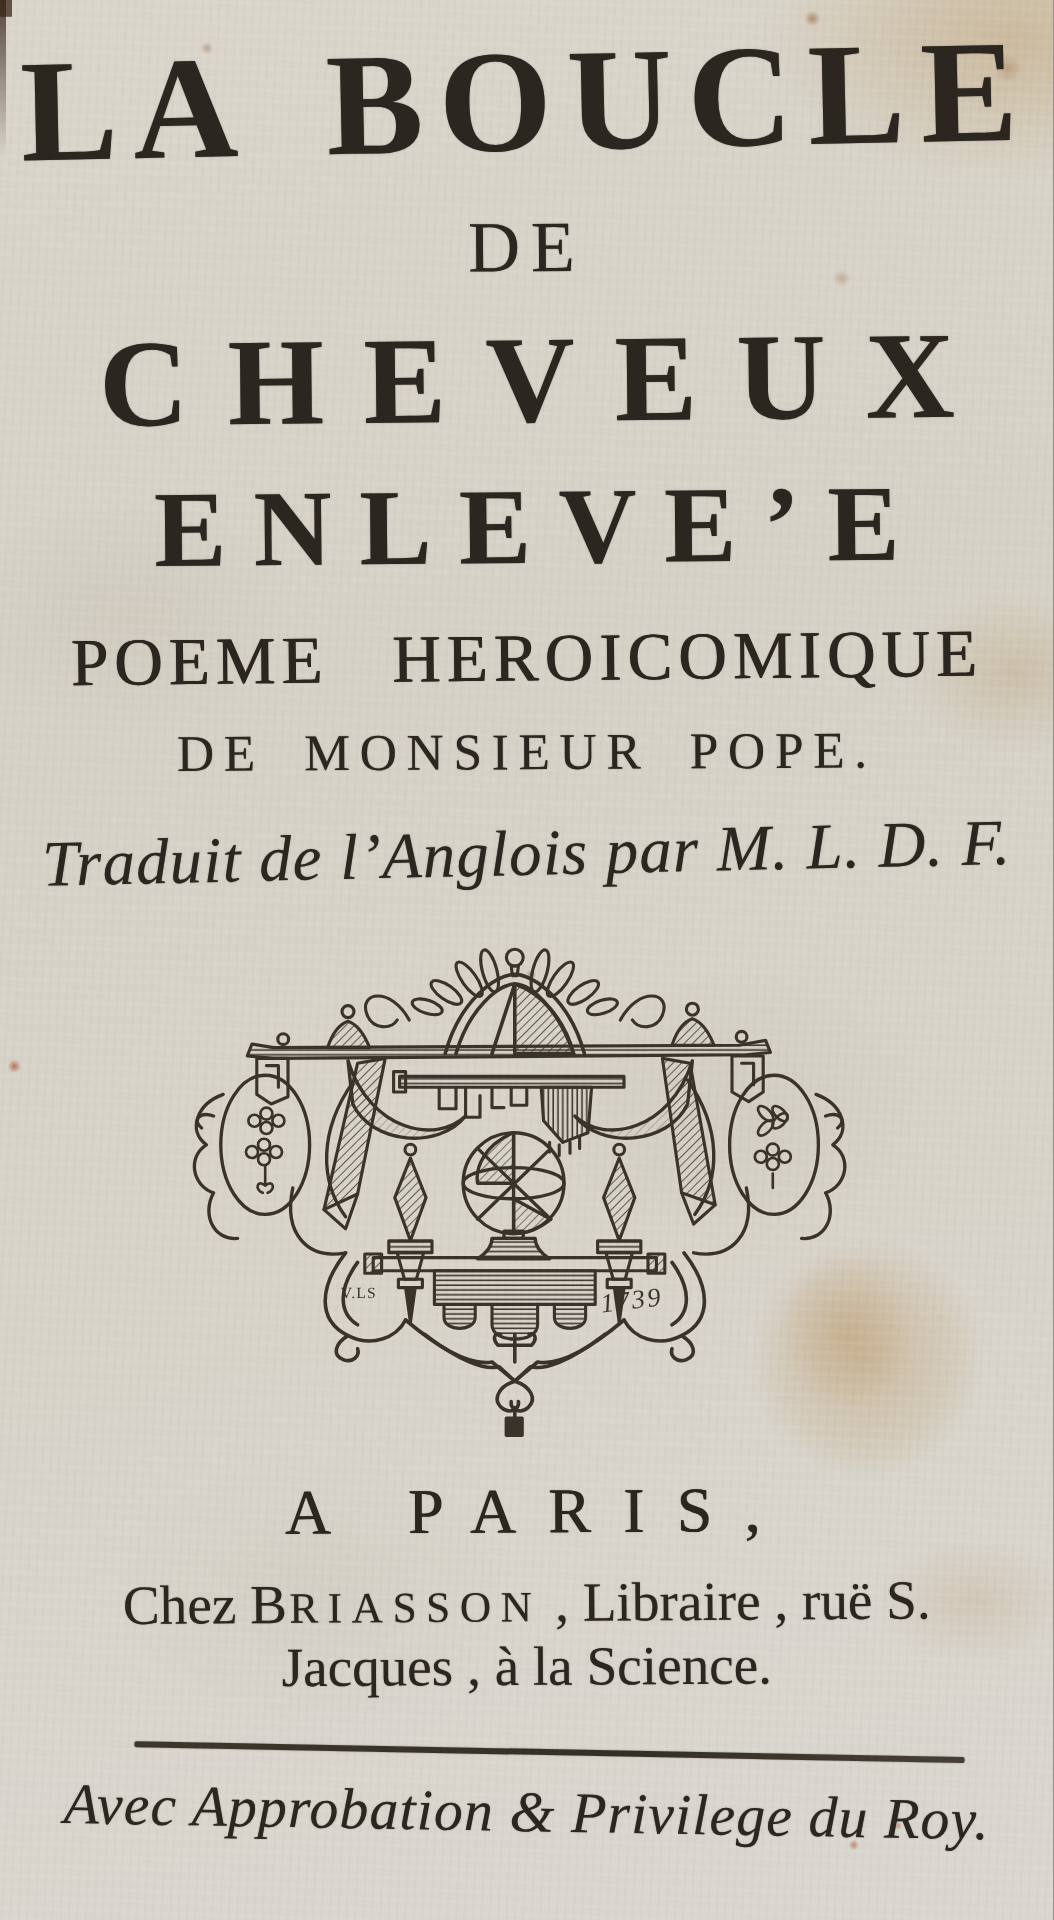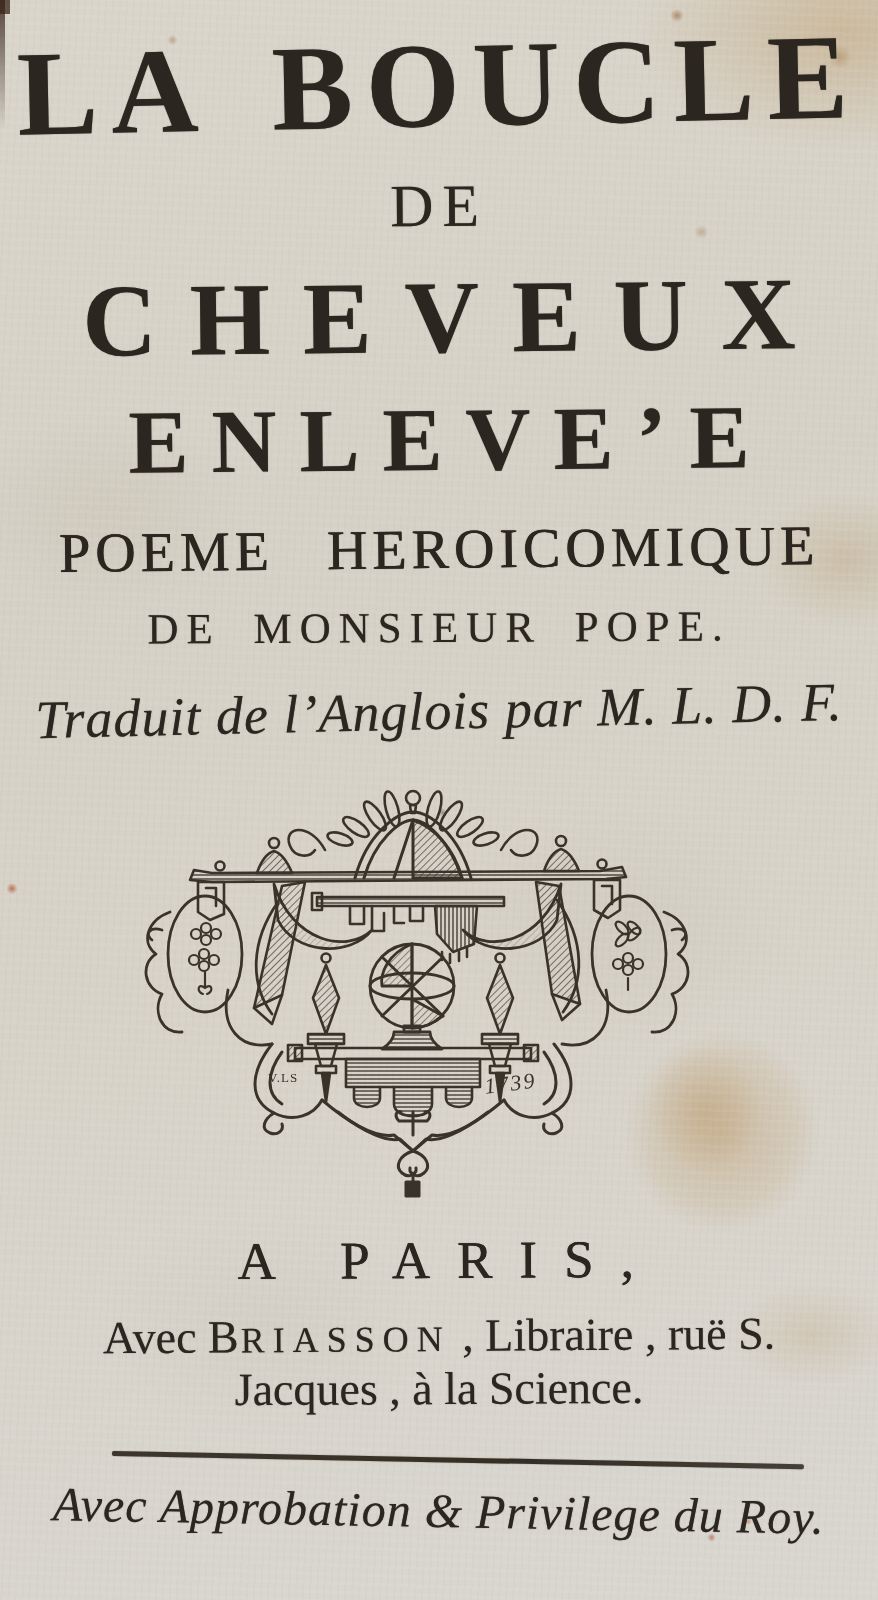--- a/index.html
+++ b/index.html
@@ -40,21 +40,21 @@
   .t8{top:1230px;font-size:53px; letter-spacing:27px;padding-left:20px;box-sizing:border-box;transform:rotate(-.3deg);text-shadow:.5px 0 0 currentColor,0 0 1px rgba(44,38,30,.6);}
   .t9{top:1309px;font-size:46px; transform:rotate(-.4deg);}
   .t9 .smallcaps-rest{font-size:36px;letter-spacing:8px;text-transform:uppercase;}
   .t9 .smallcaps-initial{font-size:46px;letter-spacing:2px;}
   .t10{top:1362px;font-size:46px;transform:rotate(-.3deg);}
   .rule{position:absolute;left:112px;top:1451px;width:692px;height:5px;
     background:linear-gradient(to right, rgba(44,37,28,.9), rgba(44,37,28,.95) 60%, rgba(44,37,28,.85));
     border-radius:2px;transform:rotate(1.1deg);transform-origin:left center;box-shadow:0 0 1px rgba(44,37,28,.7);}
   .t11{top:1483px;font-size:48px;font-style:italic;letter-spacing:1px;transform:rotate(1.0deg);}
 
-  .vignette{position:absolute;left:132px;top:782px;width:570px;height:420px;}
+  .vignette{position:absolute;left:148px;top:782px;width:570px;height:420px;}
   .vignette svg{display:block;width:100%;height:100%;}
   .vig-stroke{stroke:#3a332a;fill:none;stroke-linecap:round;stroke-linejoin:round;}
   .vig-text{fill:#3a332a;font-family:"Liberation Serif","DejaVu Serif",serif;}
 </style>
 </head>
 <body>
 
 <div class="page">
 
   <div class="grain"></div>
@@ -238,19 +238,19 @@
         <path d="M281,391 L281,400"></path>
         <rect x="274" y="400" width="13" height="14" fill="#3a332a"></rect>
       </g>
 
       <text class="vig-text" x="136" y="300" font-size="13" letter-spacing="1">V.LS</text>
       <text class="vig-text" x="352" y="308" font-size="22" font-style="italic" letter-spacing="2" transform="rotate(-7 384 298)">1739</text>
     </svg>
   </div>
 
   <div class="line t8">A PARIS,</div>
-  <div class="line t9"><span>Avec</span><span> </span><span class="smallcaps-initial">B</span><span class="smallcaps-rest">riasson</span><span> , Libraire , ruë S.</span></div>
+  <div class="line t9"><span>Chez</span><span> </span><span class="smallcaps-initial">B</span><span class="smallcaps-rest">riasson</span><span> , Libraire , ruë S.</span></div>
   <div class="line t10">Jacques , à la Science.</div>
 
   <div class="rule"></div>
 
   <div class="line t11">Avec Approbation &amp; Privilege du Roy.</div>
 </div>
 
 </body></html>

